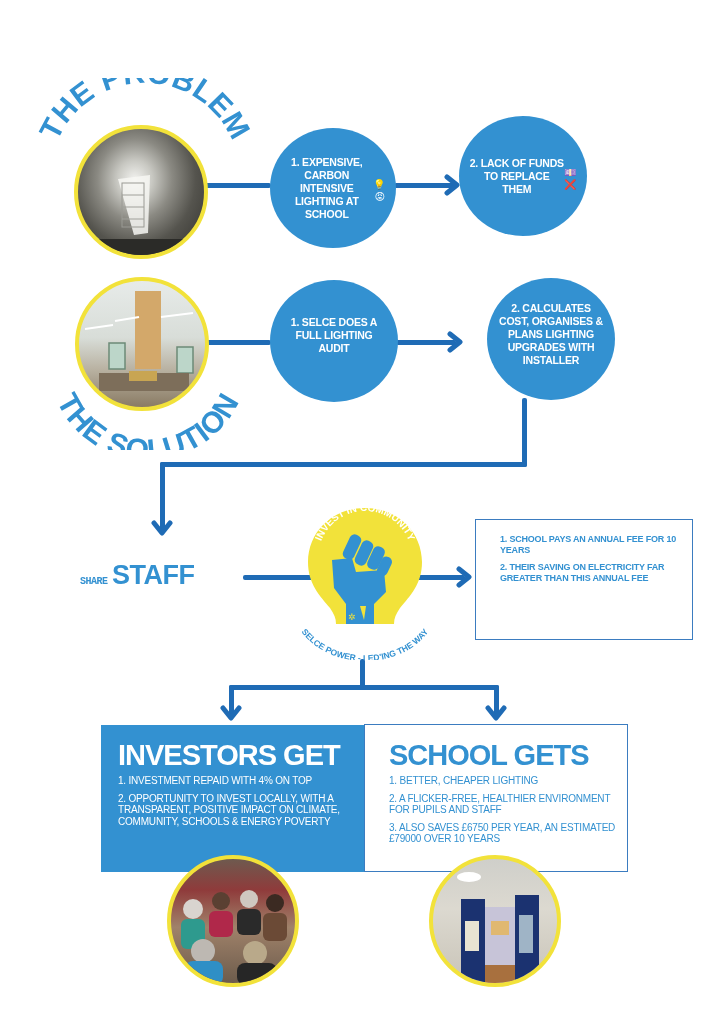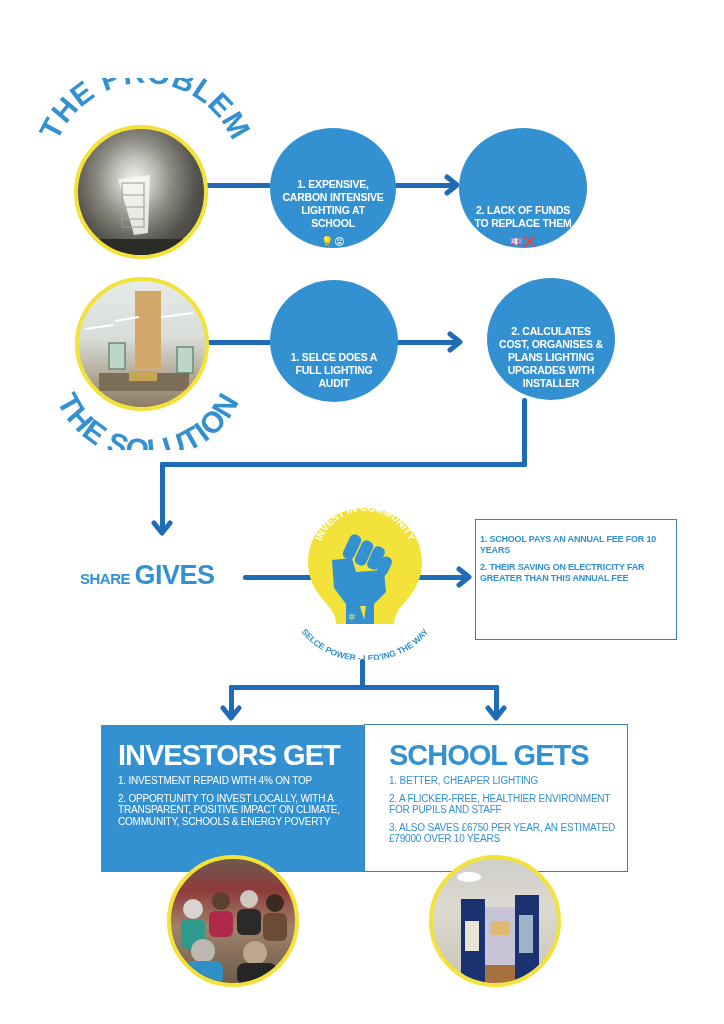--- a/index.html
+++ b/index.html
@@ -1,41 +1,41 @@
 <!DOCTYPE html>
 <html><head>
   <meta charset="utf-8">
   <style>
     html, body { margin: 0; padding: 0; background: #ffffff; }
     body { width: 724px; height: 1024px; position: relative; overflow: hidden;
            font-family: "Liberation Sans", "DejaVu Sans", sans-serif; }
     .abs { position: absolute; }
     .line { position: absolute; background: #1f6bb5; border-radius: 2px; }
     .circle { position: absolute; border-radius: 50%; background: #3391d1;
-              display: flex; flex-direction: column; align-items: center; justify-content: flex-end;
+              display: flex; flex-direction: row; align-items: center; justify-content: flex-end;
               color: #ffffff; text-align: center; box-sizing: border-box; padding: 0 10px; }
     .circle .txt { font-family: "Liberation Sans", sans-serif; font-weight: bold; font-size: 10.5px;
                    line-height: 13px; letter-spacing: -0.2px; text-transform: uppercase; }
     .circle .emoji { font-size: 10px; margin-top: 6px; line-height: 12px; }
     .photo { position: absolute; border-radius: 50%; border: 4px solid #f2e23a; box-sizing: border-box; overflow: hidden; }
     .arc-title { position: absolute; }
     .arc-title text { font-family: "Liberation Sans", sans-serif; font-weight: bold; fill: #3391d1; }
-    .offer-box { position: absolute; left: 475px; top: 519px; width: 202px; height: 121px;
-                 border: 1.5px solid #3b7cc0; box-sizing: border-box; padding: 14px 8px 0 4px; }
+    .offer-box { position: absolute; left: 475px; top: 519px; width: 218px; height: 121px;
+                 border: 1.5px solid #3b7cc0; box-sizing: border-box; padding: 14px 8px 0 24px; }
     .offer-item { color: #3391d1; font-weight: bold; font-size: 9px; line-height: 11px;
                   text-transform: uppercase; margin-bottom: 6px; letter-spacing: -0.2px; }
     .panel-investors { position: absolute; left: 101px; top: 725px; width: 288px; height: 147px;
                        background: #3391d1; box-sizing: border-box; padding: 14px 16px 0 17px; color: #fff; }
     .panel-school { position: absolute; left: 364px; top: 724px; width: 264px; height: 148px;
                     background: #fff; border: 1.5px solid #3b7cc0; box-sizing: border-box; padding: 14px 0 0 24px; color: #3391d1; }
     .panel-title { font-weight: bold; font-size: 29px; line-height: 32px; letter-spacing: -1px; margin-bottom: 4px; }
     .panel-item { font-weight: normal; font-size: 10px; line-height: 11.5px; text-transform: uppercase;
                   letter-spacing: -0.2px; margin-bottom: 6px; }
     .share-offer { position: absolute; left: 80px; top: 560px; color: #3391d1; font-weight: bold; white-space: nowrap; }
-    .share-offer .s1 { font-size: 15px; letter-spacing: -0.5px; }
+    .share-offer .s1 { font-size: 10px; letter-spacing: -0.5px; font-family: Liberation Mono, monospace; }
     .share-offer .s2 { font-size: 27px; letter-spacing: -0.5px; }
   </style>
 </head>
 <body>
 
 <div class="line" style="left:205px; top:183px; width:66px; height:5px;"></div>
 <div class="line" style="left:394px; top:183px; width:60px; height:5px;"></div>
 <svg class="abs" style="left:444px; top:174px;" width="18" height="22" viewBox="0 0 18 22">
   <polyline points="3,3 13,11 3,19" fill="none" stroke="#1f6bb5" stroke-width="5" stroke-linecap="round" stroke-linejoin="round"></polyline>
 </svg>
@@ -85,21 +85,21 @@
     <line x1="44" y1="78" x2="66" y2="78" stroke="#a0a09a" stroke-width="1"></line>
     <line x1="44" y1="90" x2="66" y2="90" stroke="#a0a09a" stroke-width="1"></line>
     <rect x="0" y="110" width="126" height="16" fill="#2b2b28"></rect>
   </svg>
 </div>
 
 <div class="circle" style="left:270px; top:128px; width:126px; height:120px;">
   <div class="txt">1. EXPENSIVE, CARBON INTENSIVE LIGHTING AT SCHOOL</div>
   <div class="emoji">💡😡</div>
 </div>
-<div class="circle" style="left:459px; top:128px; width:128px; height:120px;">
+<div class="circle" style="left:459px; top:116px; width:128px; height:120px;">
   <div class="txt">2. LACK OF FUNDS TO REPLACE THEM</div>
   <div class="emoji">💷❌</div>
 </div>
 
 <div class="photo" style="left:75px; top:277px; width:134px; height:134px;
      background: linear-gradient(180deg, #e7ebe9 0%, #d8ddd8 45%, #b9b2a2 70%, #8a7b64 100%);">
   <svg width="126" height="126" viewBox="0 0 126 126">
     <rect x="56" y="10" width="26" height="78" fill="#d3a86a"></rect>
     <rect x="30" y="62" width="16" height="26" fill="#bcd6c9" stroke="#6c8a77" stroke-width="1.5"></rect>
     <rect x="98" y="66" width="16" height="26" fill="#bcd6c9" stroke="#6c8a77" stroke-width="1.5"></rect>
@@ -119,21 +119,21 @@
 
 <div class="circle" style="left:270px; top:280px; width:128px; height:122px; padding-bottom:12px;">
   <div class="txt">1. SELCE DOES A FULL LIGHTING AUDIT</div>
 </div>
 <div class="circle" style="left:487px; top:278px; width:128px; height:122px; padding-bottom:10px;">
   <div class="txt">2. CALCULATES COST, ORGANISES &amp; PLANS LIGHTING UPGRADES WITH INSTALLER</div>
 </div>
 
 <div class="share-offer">
   <span class="s1">SHARE</span>
-  <span class="s2">GIVES</span>
+  <span class="s2">STAFF</span>
 </div>
 
 <svg class="abs" style="left:290px; top:500px;" width="150" height="160" viewBox="0 0 150 160">
   <defs>
     <path id="arcLogoTop" d="M 28 58 A 47 47 0 0 1 122 58"></path>
     <path id="arcLogoBottom" d="M 4 118 A 74 60 0 0 0 146 118"></path>
   </defs>
 
   <path d="M 75 8 C 40 8 18 34 18 62 C 18 84 30 96 40 108 C 44 114 46 118 46 124 L 104 124 C 104 118 106 114 110 108 C 120 96 132 84 132 62 C 132 34 110 8 75 8 Z" fill="#f2e23a"></path>
 

